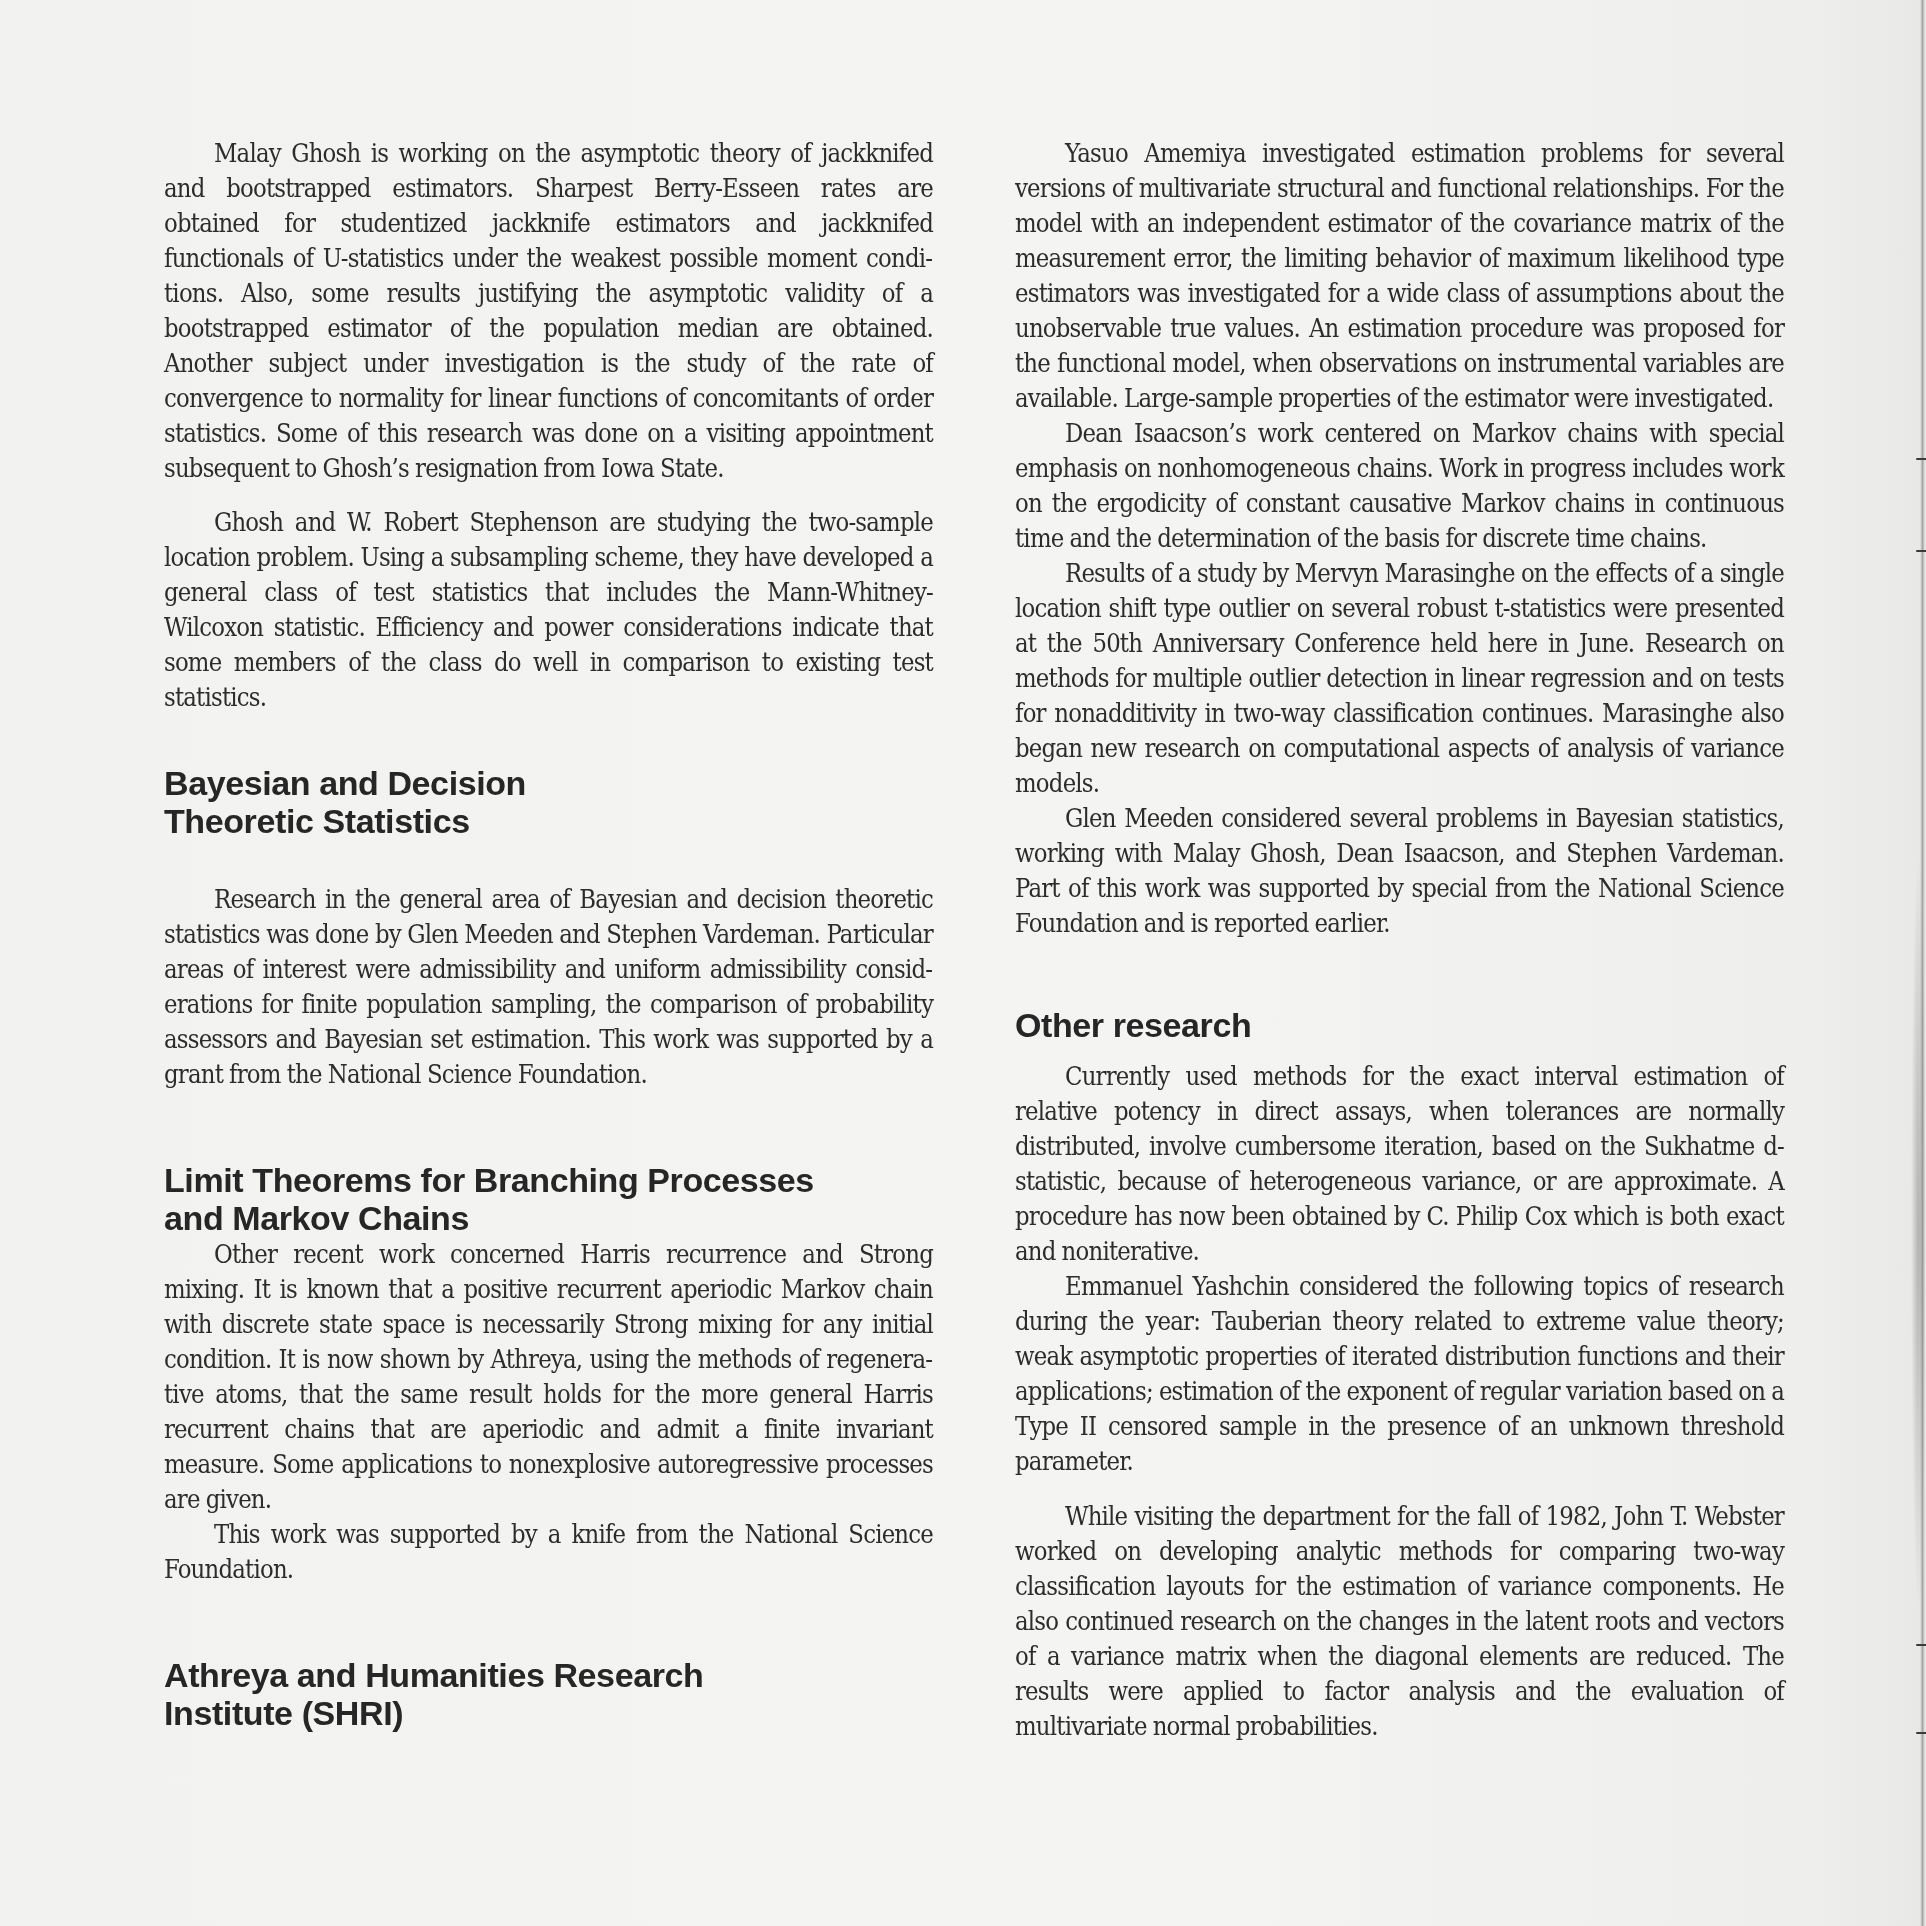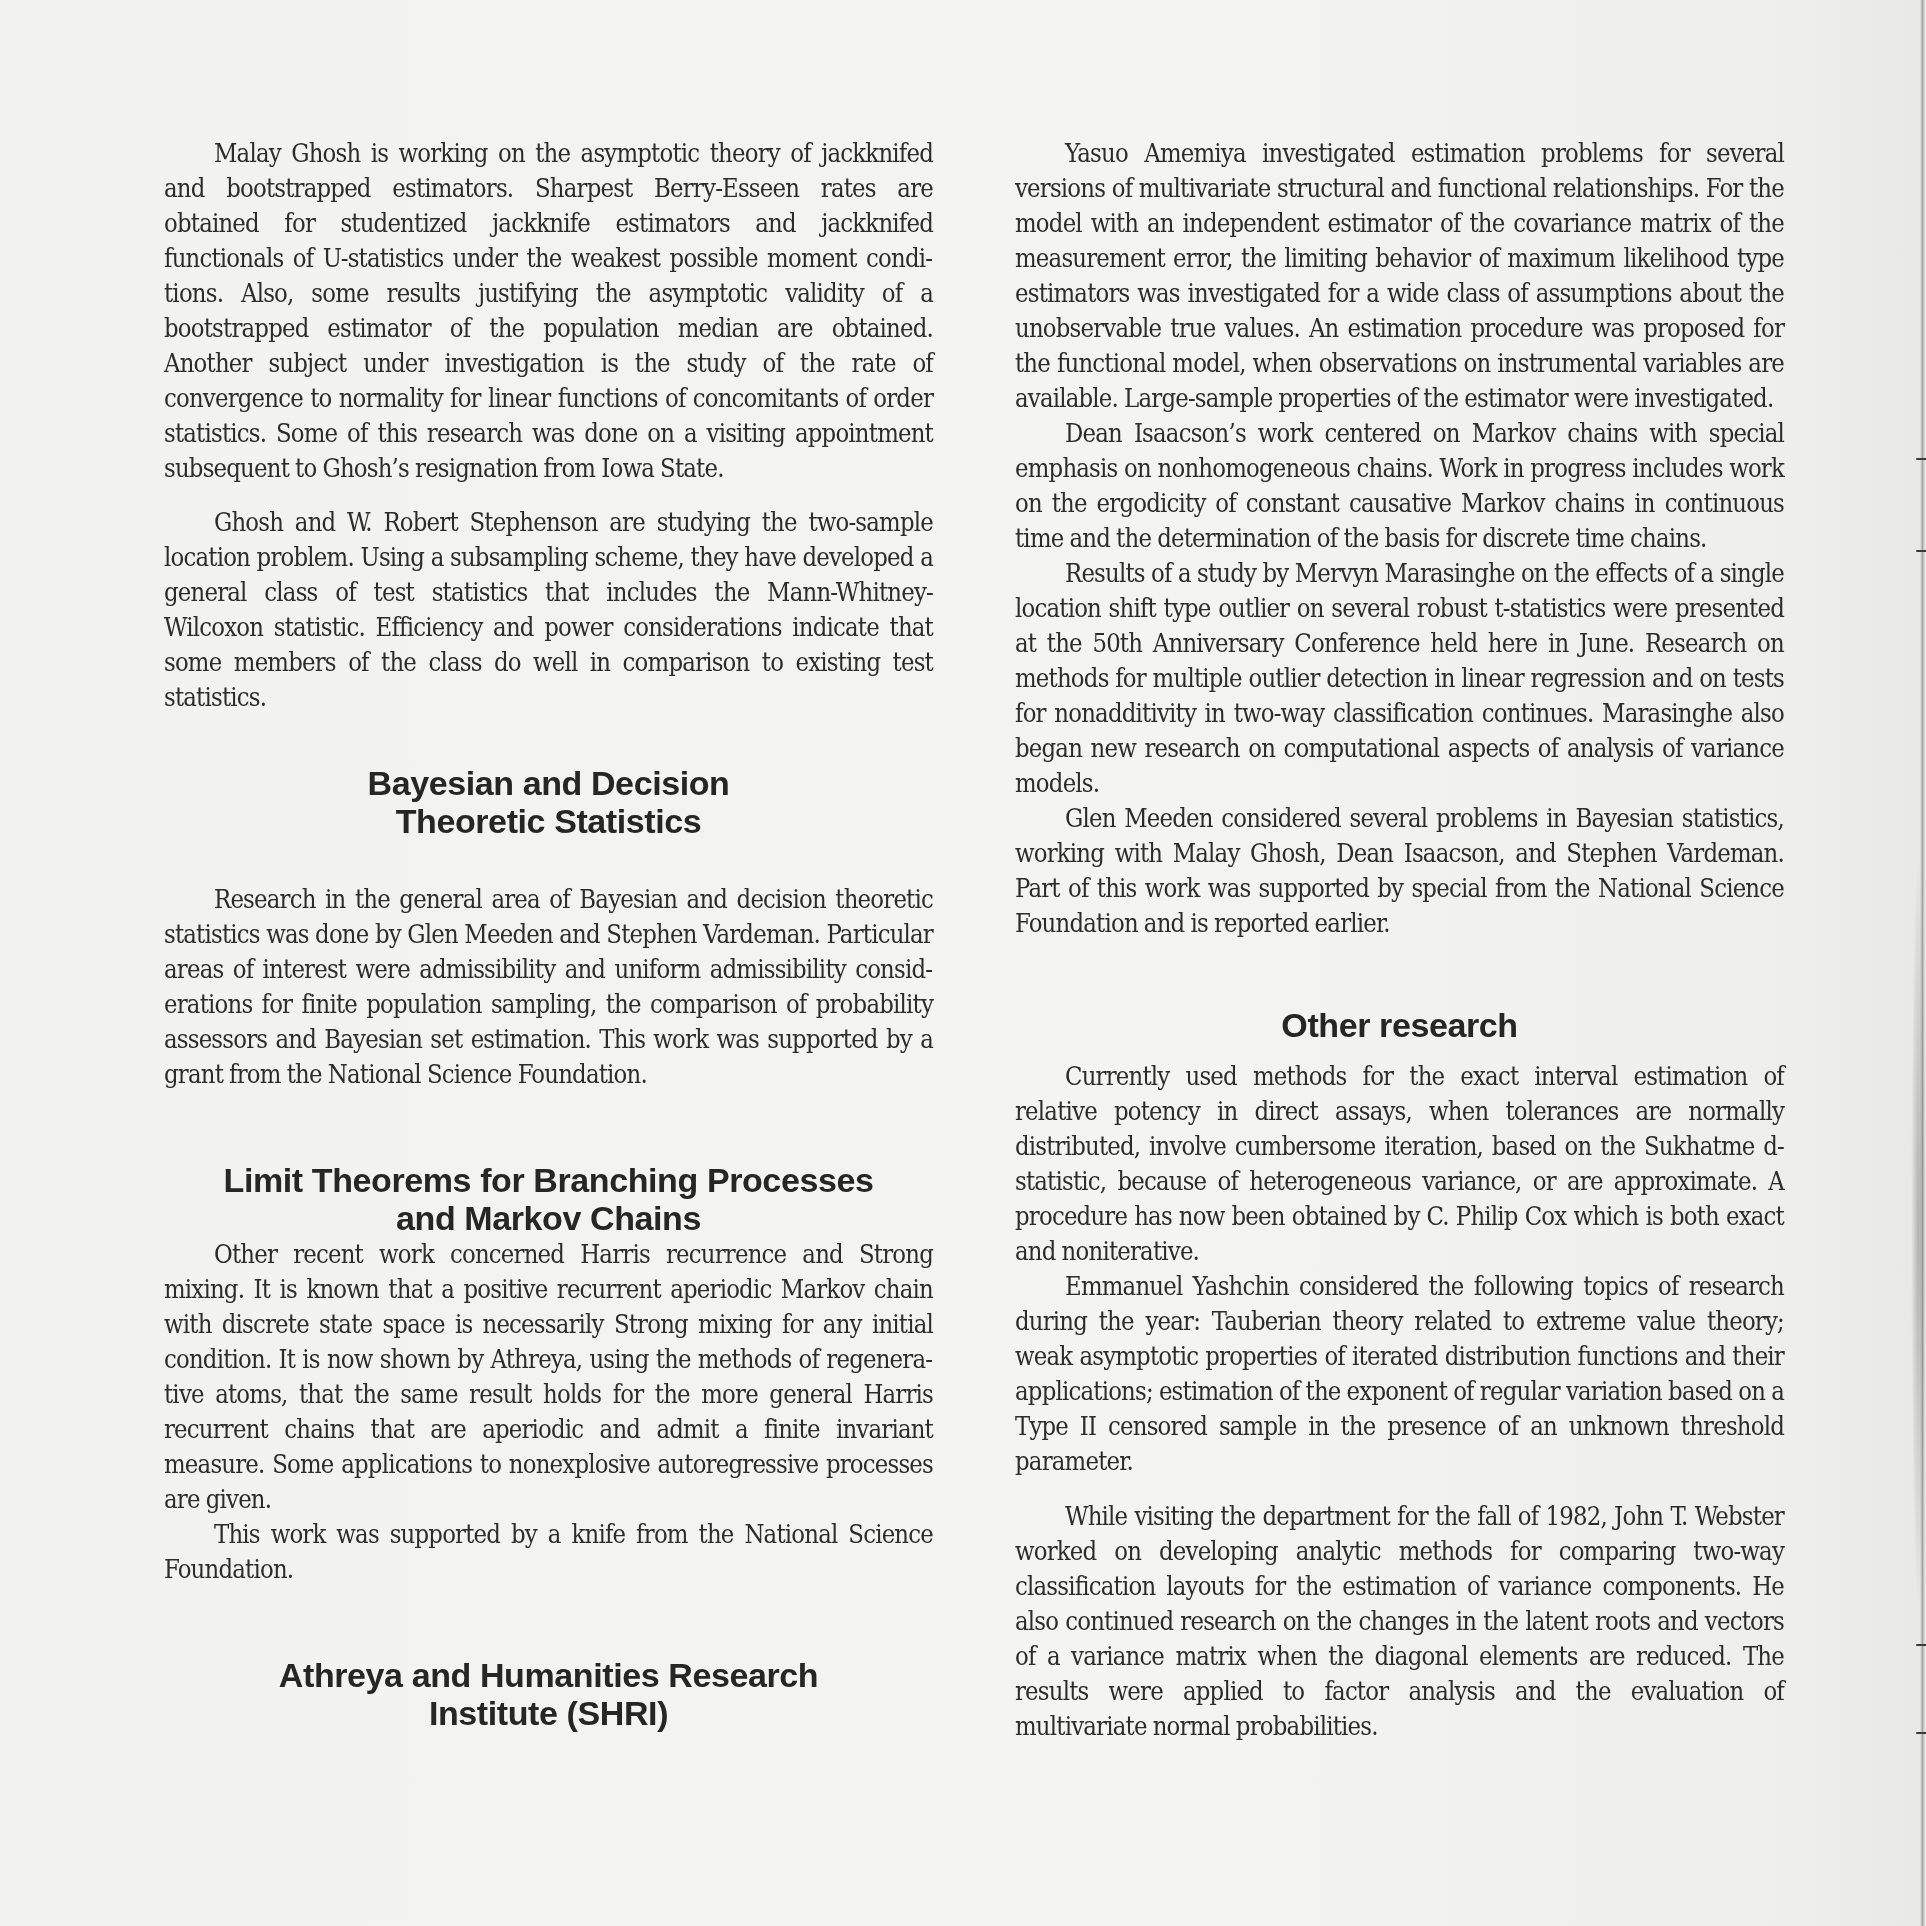--- a/index.html
+++ b/index.html
@@ -69,21 +69,20 @@
     .gap-none { margin-top: 0; }
 
     .heading {
       font-family: "Liberation Sans", "DejaVu Sans", sans-serif;
       font-weight: bold;
       font-size: 34px;
       line-height: 38px;
       margin: 0;
       color: #262626;
       letter-spacing: -0.4px;
-      text-align: center;
     }
   </style>
 </head>
 <body>
 
 <div class="page">
   <div class="spine-bulge"></div>
   <div class="spine"></div>
   <div class="staple" style="left:1916px; top:458px;"></div>
   <div class="staple" style="left:1916px; top:550px;"></div>

